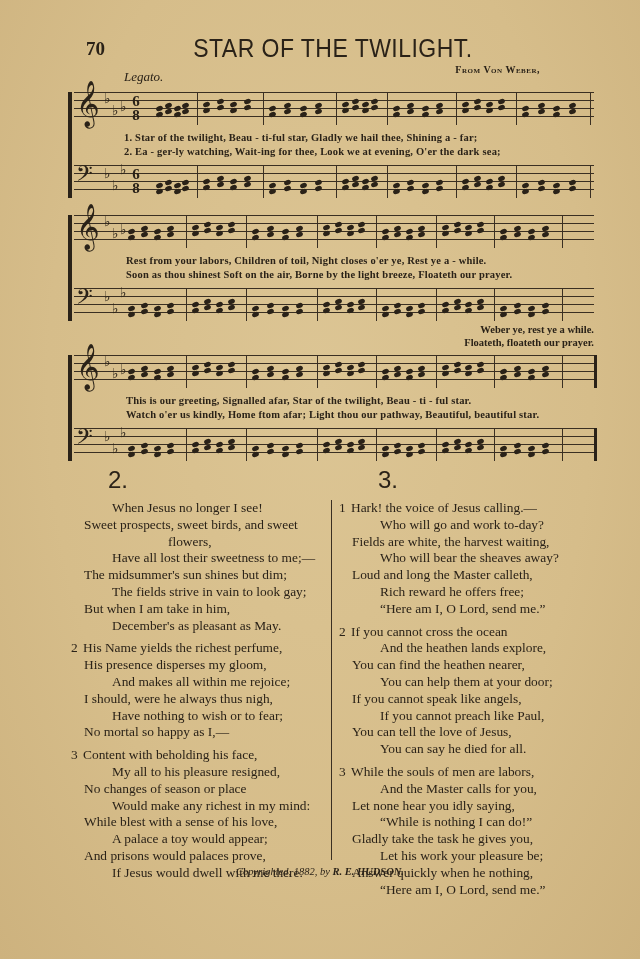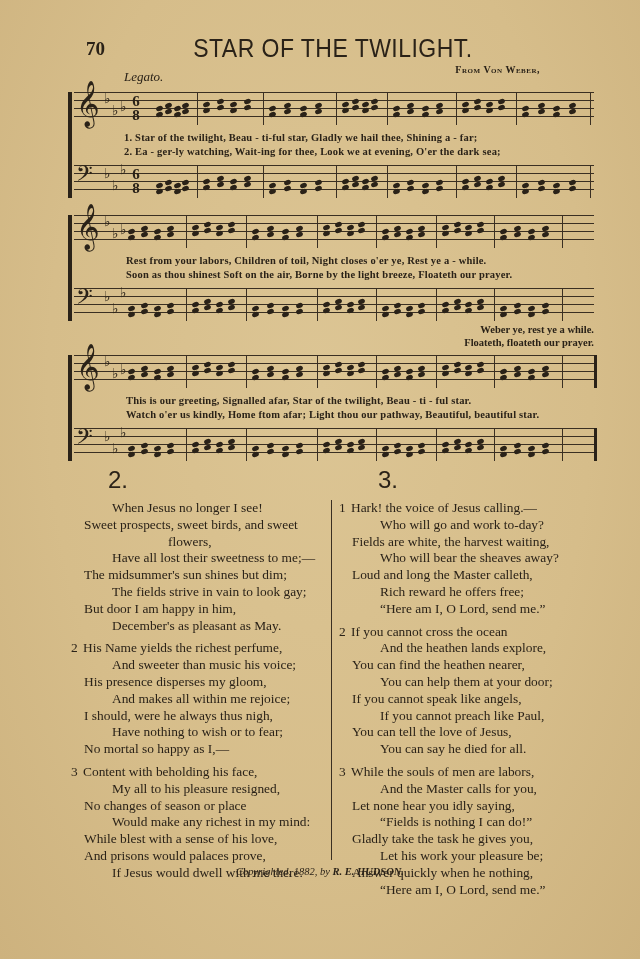--- a/index.html
+++ b/index.html
@@ -511,38 +511,38 @@
 <div class="abs hymn-num" style="left:378px; top:466px;">3.</div>
 
 <div class="abs col" id="col0" style="left:84px; width:245px;">
     <div class="stanza">
       <div class="line ind3"><span>When Jesus no longer I see!</span></div>
       <div class="line ind1"><span>Sweet prospects, sweet birds, and sweet</span></div>
       <div class="line ind4"><span>flowers,</span></div>
       <div class="line ind3"><span>Have all lost their sweetness to me;—</span></div>
       <div class="line ind1"><span>The midsummer's sun shines but dim;</span></div>
       <div class="line ind3"><span>The fields strive in vain to look gay;</span></div>
-      <div class="line ind1"><span>But door I am happy in him,</span></div>
+      <div class="line ind1"><span>But when I am take in him,</span></div>
       <div class="line ind3"><span>December's as pleasant as May.</span></div>
     </div>
     <div class="stanza">
       <div class="line ind1"><span class="vnum">2</span><span>His Name yields the richest perfume,</span></div>
-      <div class="line ind3"><span>And sweeter than music his voice;</span></div>
       <div class="line ind1"><span>His presence disperses my gloom,</span></div>
       <div class="line ind3"><span>And makes all within me rejoice;</span></div>
       <div class="line ind1"><span>I should, were he always thus nigh,</span></div>
       <div class="line ind3"><span>Have nothing to wish or to fear;</span></div>
       <div class="line ind1"><span>No mortal so happy as I,—</span></div>
     </div>
     <div class="stanza">
       <div class="line ind1"><span class="vnum">3</span><span>Content with beholding his face,</span></div>
       <div class="line ind3"><span>My all to his pleasure resigned,</span></div>
       <div class="line ind1"><span>No changes of season or place</span></div>
       <div class="line ind3"><span>Would make any richest in my mind:</span></div>
       <div class="line ind1"><span>While blest with a sense of his love,</span></div>
+      <div class="line ind3"><span>A palace a toy would appear;</span></div>
       <div class="line ind1"><span>And prisons would palaces prove,</span></div>
       <div class="line ind3"><span>If Jesus would dwell with me there.</span></div>
     </div>
   </div>
 <div class="abs col-rule"></div>
 <div class="abs col" id="col1" style="left:352px; width:245px;">
     <div class="stanza">
       <div class="line ind1"><span class="vnum">1</span><span>Hark! the voice of Jesus calling.—</span></div>
       <div class="line ind3"><span>Who will go and work to-day?</span></div>
       <div class="line ind1"><span>Fields are white, the harvest waiting,</span></div>
@@ -558,21 +558,21 @@
       <div class="line ind3"><span>You can help them at your door;</span></div>
       <div class="line ind1"><span>If you cannot speak like angels,</span></div>
       <div class="line ind3"><span>If you cannot preach like Paul,</span></div>
       <div class="line ind1"><span>You can tell the love of Jesus,</span></div>
       <div class="line ind3"><span>You can say he died for all.</span></div>
     </div>
     <div class="stanza">
       <div class="line ind1"><span class="vnum">3</span><span>While the souls of men are labors,</span></div>
       <div class="line ind3"><span>And the Master calls for you,</span></div>
       <div class="line ind1"><span>Let none hear you idly saying,</span></div>
-      <div class="line ind3"><span>“Fields is nothing I can do!”</span></div>
+      <div class="line ind3"><span>“While is nothing I can do!”</span></div>
       <div class="line ind1"><span>Gladly take the task he gives you,</span></div>
       <div class="line ind3"><span>Let his work your pleasure be;</span></div>
       <div class="line ind1"><span>Answer quickly when he nothing,</span></div>
       <div class="line ind3"><span>“Here am I, O Lord, send me.”</span></div>
     </div>
   </div>
 
 <div class="abs copyright">
   <span>Copyrighted, 1882, by </span><span class="c-name">R. E. HUDSON.</span>
 </div>

